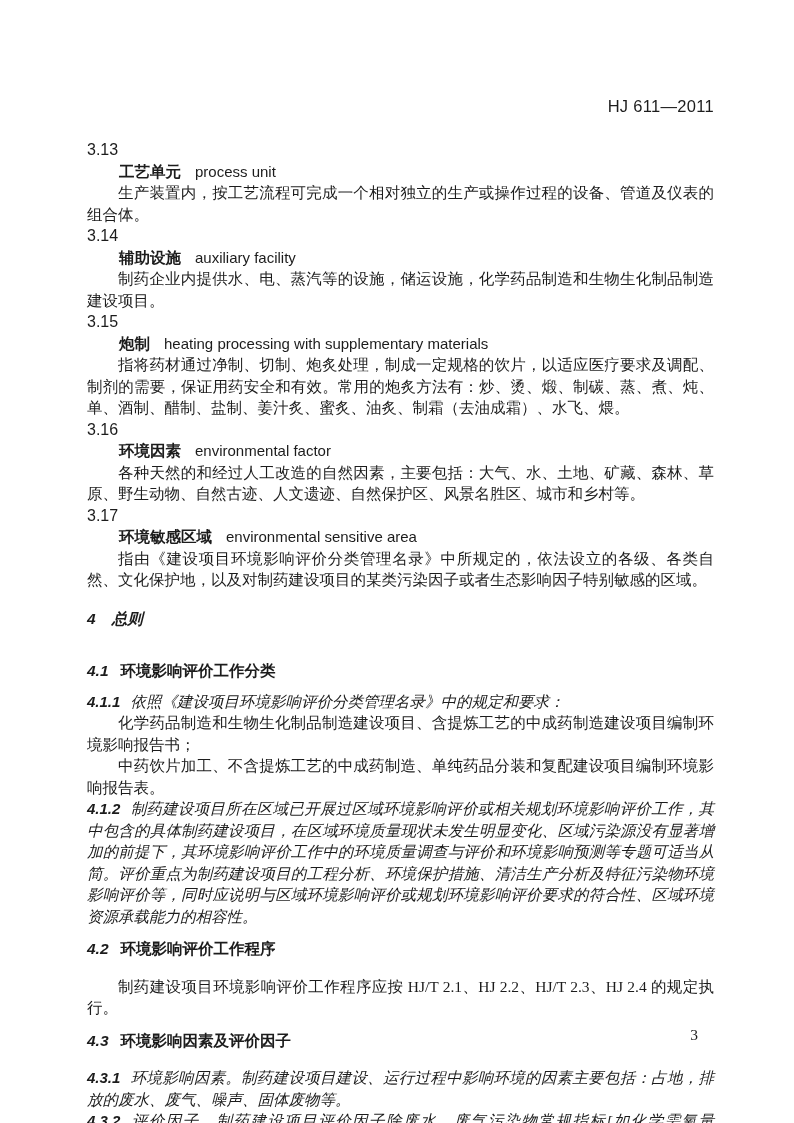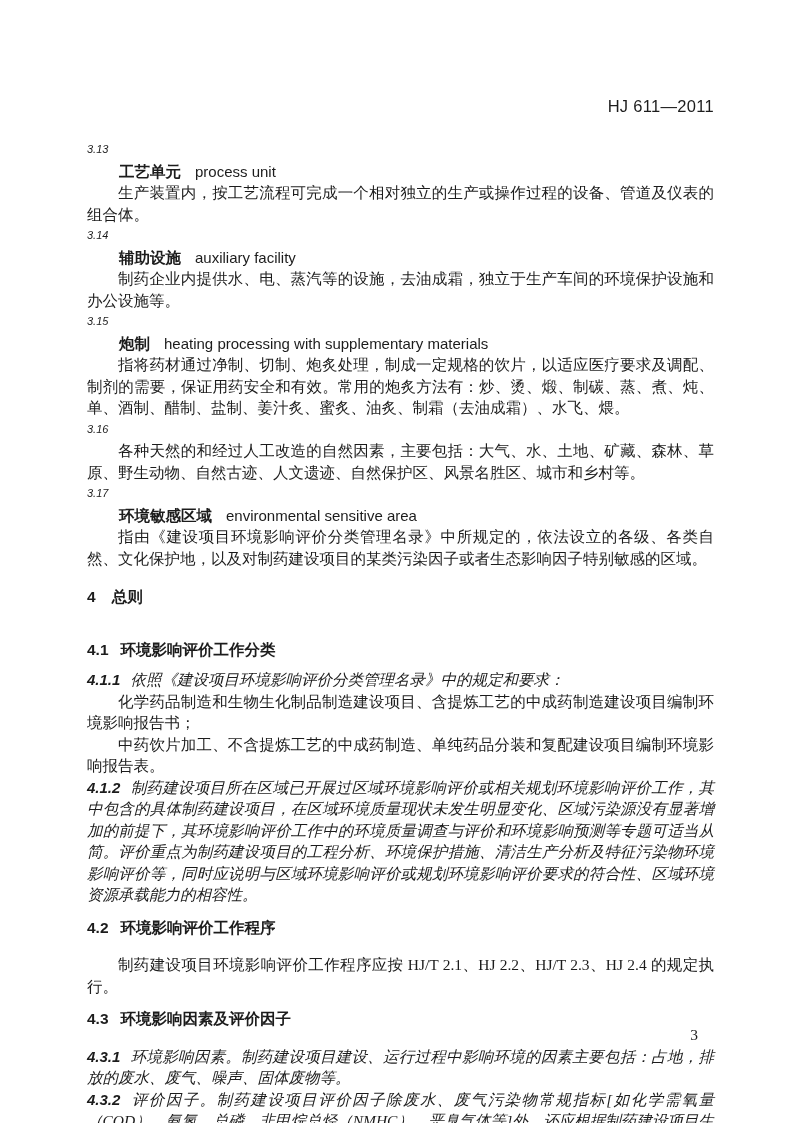--- a/index.html
+++ b/index.html
@@ -31,22 +31,21 @@
     font-family: "Liberation Sans", "DejaVu Sans", sans-serif;
     font-weight: normal;
     font-size: 16.5px;
     line-height: 19px;
     margin-bottom: 23px;
     letter-spacing: 0.3px;
   }
   
   .term-num {
     font-family: "Liberation Sans", "DejaVu Sans", sans-serif;
-    font-size: 11px;
-    font-style: italic;
+    font-size: 16px;
   }
   .term-heading {
     padding-left: 32px;
   }
   .term-heading .zh {
     font-family: "Liberation Sans", "DejaVu Sans", sans-serif;
     font-weight: bold;
   }
   .term-heading .en {
     font-family: "Liberation Sans", "DejaVu Sans", sans-serif;
@@ -58,29 +57,30 @@
     text-justify: inter-ideograph;
   }
   .para.indent { text-indent: 2em; }
   
   .chapter-heading {
     font-family: "Liberation Sans", "DejaVu Sans", sans-serif;
     font-weight: bold;
     font-size: 15.5px;
     margin-top: 17px;
     margin-bottom: 31px;
+    font-style: italic;
   }
   .chapter-heading .h-num { margin-right: 16px; }
   .section-heading {
     font-family: "Liberation Sans", "DejaVu Sans", sans-serif;
     font-weight: bold;
     font-size: 15.5px;
     margin-bottom: 9px;
   }
-  .section-heading .h-num { margin-right: 12px; }
+  .section-heading .h-num { margin-right: 12px; font-style: italic; }
   .section-heading.spaced { margin-top: 11px; margin-bottom: 16px; }
   .clause {
     text-align: justify;
     text-justify: inter-ideograph;
     font-style: italic;
   }
   .clause .clause-num {
     font-family: "Liberation Sans", "DejaVu Sans", sans-serif;
     font-weight: bold;
     font-size: 15px;
@@ -109,33 +109,36 @@
         <span class="zh">工艺单元</span><span class="en">process unit</span>
       </div>
       <p class="para indent">生产装置内，按工艺流程可完成一个相对独立的生产或操作过程的设备、管道及仪表的组合体。</p>
     </section>
 
     <section class="term">
       <div class="term-num">3.14</div>
       <div class="term-heading">
         <span class="zh">辅助设施</span><span class="en">auxiliary facility</span>
       </div>
-      <p class="para indent">制药企业内提供水、电、蒸汽等的设施，去油成霜，独立于生产车间的环境保护设施和办公设施等。</p>
+      <p class="para indent">制药企业内提供水、电、蒸汽等的设施，储运设施，化学药品制造和生物生化制品制造建设项目。</p>
     </section>
 
     <section class="term">
       <div class="term-num">3.15</div>
       <div class="term-heading">
         <span class="zh">炮制</span><span class="en">heating processing with supplementary materials</span>
       </div>
       <p class="para indent">指将药材通过净制、切制、炮炙处理，制成一定规格的饮片，以适应医疗要求及调配、制剂的需要，保证用药安全和有效。常用的炮炙方法有：炒、烫、煅、制碳、蒸、煮、炖、单、酒制、醋制、盐制、姜汁炙、蜜炙、油炙、制霜（去油成霜）、水飞、煨。</p>
     </section>
 
     <section class="term">
       <div class="term-num">3.16</div>
+      <div class="term-heading">
+        <span class="zh">环境因素</span><span class="en">environmental factor</span>
+      </div>
       <p class="para indent">各种天然的和经过人工改造的自然因素，主要包括：大气、水、土地、矿藏、森林、草原、野生动物、自然古迹、人文遗迹、自然保护区、风景名胜区、城市和乡村等。</p>
     </section>
 
     <section class="term">
       <div class="term-num">3.17</div>
       <div class="term-heading">
         <span class="zh">环境敏感区域</span><span class="en">environmental sensitive area</span>
       </div>
       <p class="para indent">指由《建设项目环境影响评价分类管理名录》中所规定的，依法设立的各级、各类自然、文化保护地，以及对制药建设项目的某类污染因子或者生态影响因子特别敏感的区域。</p>
     </section>

